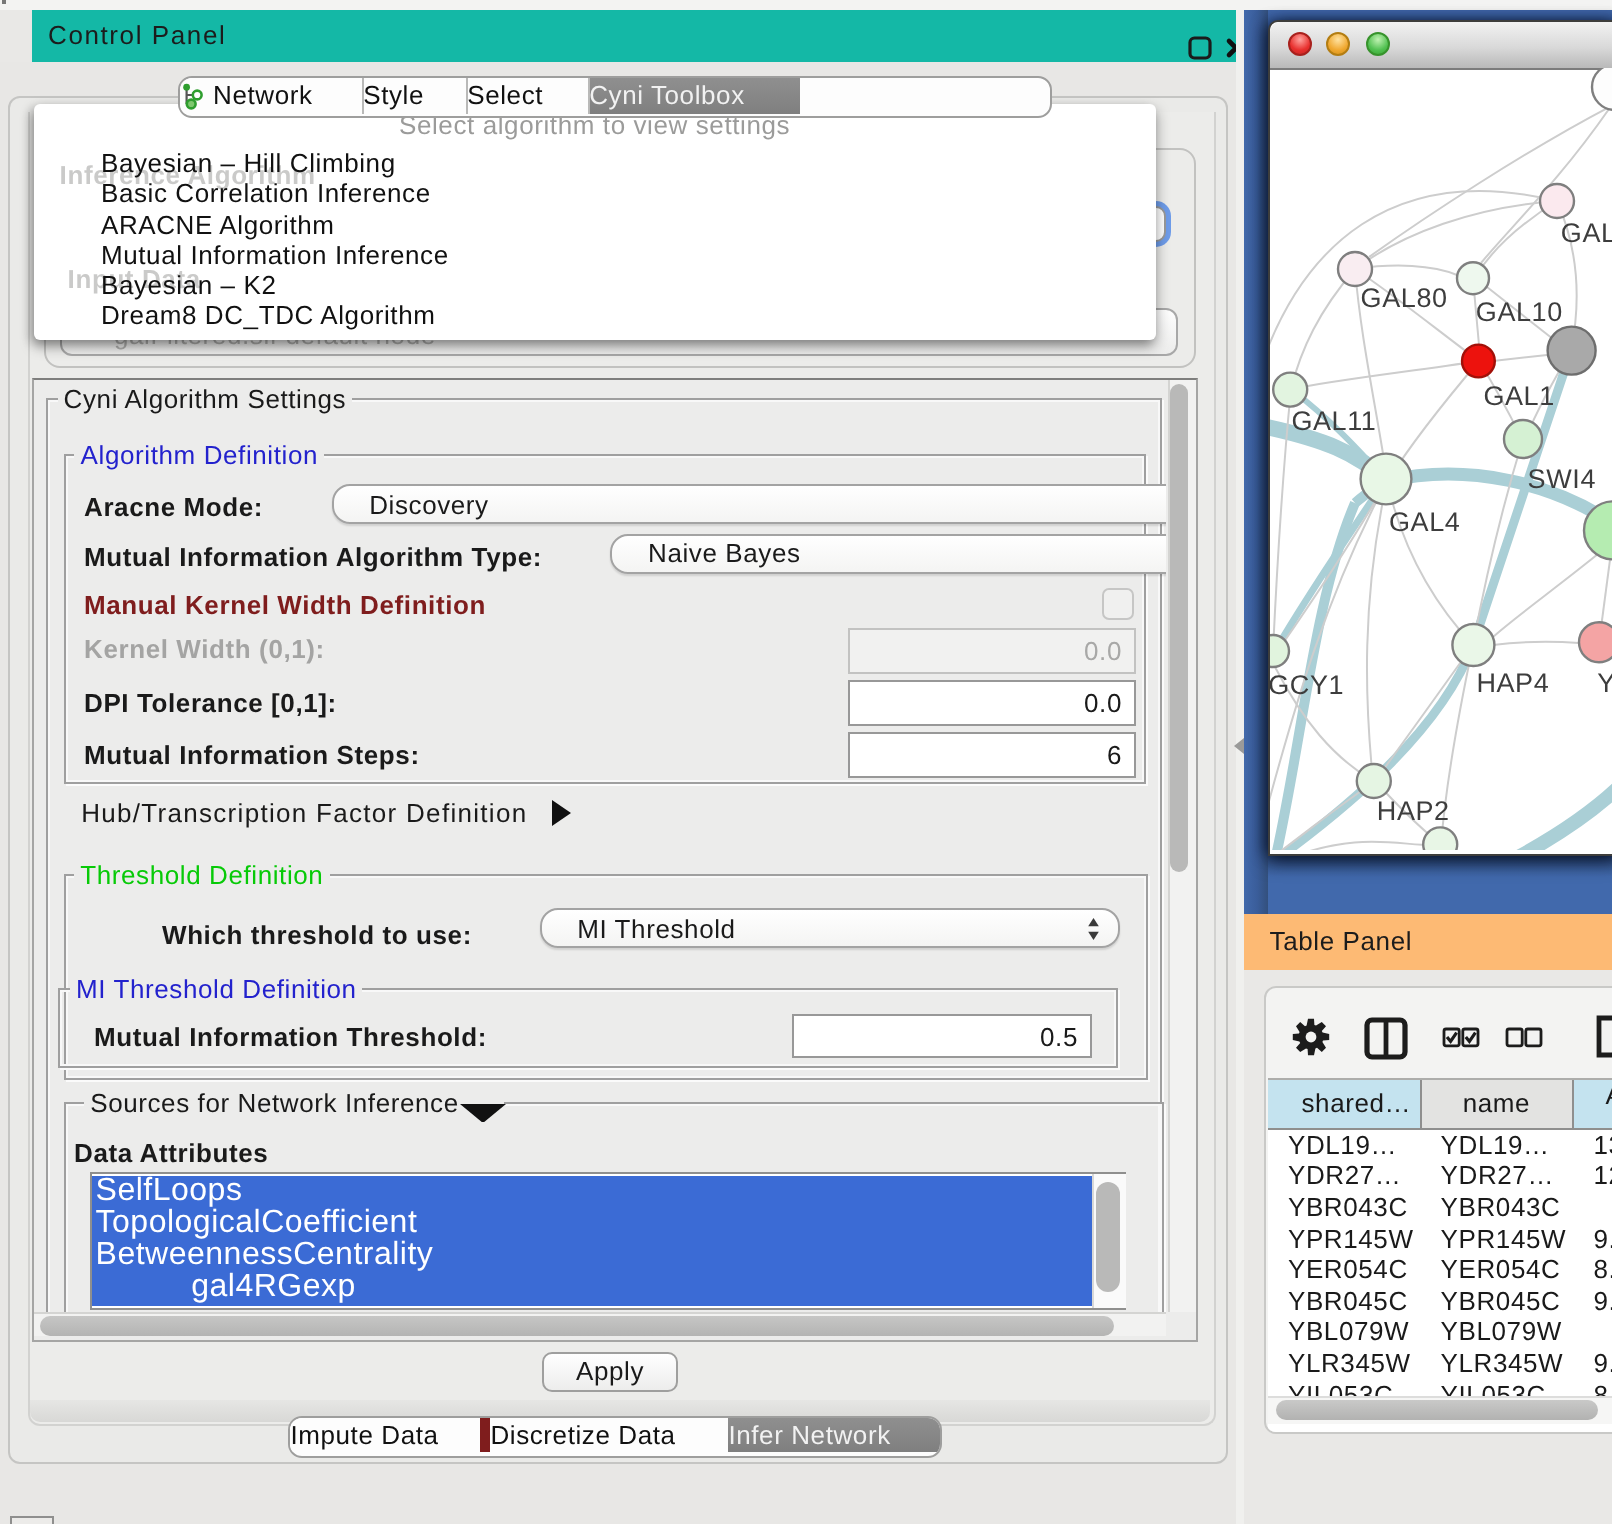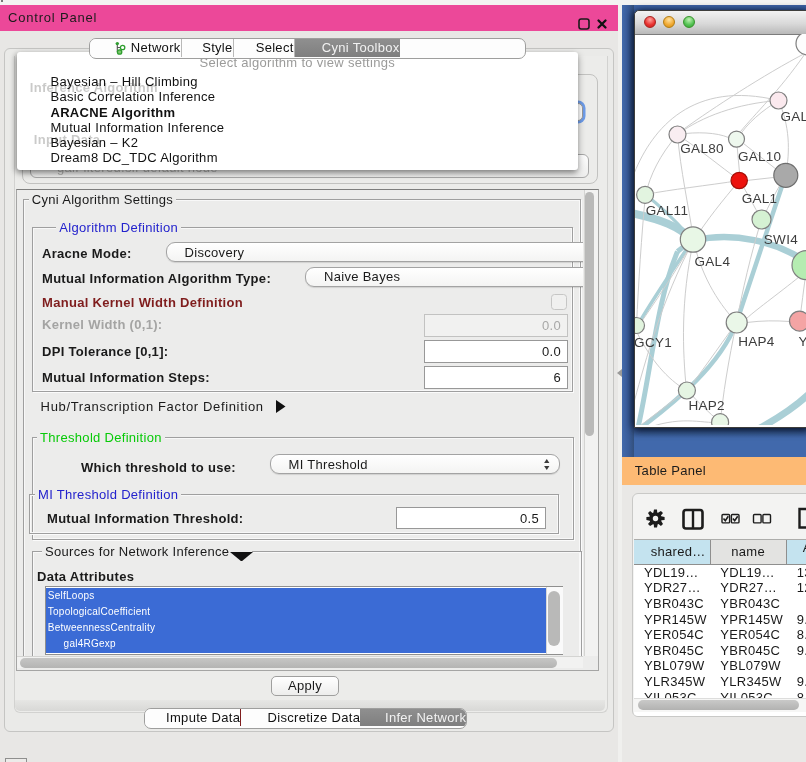--- a/index.html
+++ b/index.html
@@ -11,32 +11,32 @@
   .gtitle{position:absolute;top:-8px;background:#ececeb;padding:0 3px;line-height:15px;white-space:nowrap;}
   .blab{color:#2322cd;}
   .glab{color:#07ca07;}
   .boldl{font-weight:bold;white-space:nowrap;}
   .combo{position:absolute;background:linear-gradient(#ffffff,#f4f4f3);border:1px solid #a3a3a3;
          border-radius:9px;box-shadow:0 1px 1px rgba(0,0,0,0.12);margin-left:31px;}
   .combo .ct{position:absolute;left:18px;top:1.5px;line-height:16px;white-space:nowrap;}
   .arrows{position:absolute;right:9px;top:50%;margin-top:-5.5px;width:5.5px;height:11px;}
   .fld{position:absolute;background:#fff;border:1px solid #989898;text-align:right;line-height:21px;padding-right:6px;}
   .fldd{position:absolute;background:#f1f1f0;border:1px solid #c2c2c1;text-align:right;line-height:21px;padding-right:6px;color:#a8a8a7;}
-  .tabseg{display:inline-block;vertical-align:top;height:17.5px;line-height:17.5px;text-align:right;background:#fdfdfd;color:#111;}
+  .tabseg{display:inline-block;vertical-align:top;height:17.5px;line-height:17.5px;text-align:left;background:#fdfdfd;color:#111;}
   .tabsel{background:linear-gradient(#8f8f8f,#7f7f7f);color:#f2f2f2;}
   .ghost{position:absolute;color:#55555350;white-space:nowrap;}
 </style>
 </head>
 <body>
 <div id="page">
 
   <div class="abs" style="left:0;top:0;width:806px;height:5px;background:#f3f3f2;"></div>
   <div class="abs" style="left:1px;top:0;width:2px;height:2px;background:#777;"></div>
 
-  <div class="abs" style="left:0;top:5px;width:618px;height:26px;background:#ec4899;border-bottom:1px solid #d6d6d4;">
+  <div class="abs" style="left:16px;top:5px;width:618px;height:26px;background:#14b8a6;border-bottom:1px solid #d6d6d4;">
     <div class="abs" style="left:8px;top:5px;font-size:13px;color:#1c1c1c;letter-spacing:0.8px;">Control Panel</div>
     <svg class="abs" style="left:577px;top:12px;" width="34" height="14" viewBox="0 0 34 14">
       <rect x="2" y="2" width="10" height="10" rx="2.2" fill="none" stroke="#1b1b1b" stroke-width="1.6"></rect>
       <path d="M21.5 3.5 L28.5 10.5 M28.5 3.5 L21.5 10.5" stroke="#111" stroke-width="2.3" stroke-linecap="round"></path>
     </svg>
   </div>
   <div class="abs" style="left:0;top:31px;width:618px;height:731px;background:#e8e7e5;"></div>
 
   <div class="abs" style="left:4px;top:48px;width:608px;height:682px;background:#eaeae8;border:1px solid #c5c5c3;border-radius:6px;"></div>
 
@@ -54,21 +54,21 @@
   <div class="abs" style="left:16px;top:189px;width:581px;height:480px;background:#ececeb;border:1px solid #a5a5a4;border-top:1px solid #7e7e7d;"></div>
 
   <div class="abs" style="left:17px;top:190px;width:566px;height:466px;overflow:hidden;">
     <div class="abs" style="left:0;top:0;width:566px;height:700px;">
 
       <div class="abs etch" style="left:5.8px;top:8.9px;width:556px;height:700px;">
         <span class="gtitle" style="left:5px;">Cyni Algorithm Settings</span>
       </div>
 
       <div class="abs etch" style="left:15.3px;top:36.5px;width:539px;height:163px;">
-        <span class="gtitle blab" style="left:23px;">Algorithm Definition</span>
+        <span class="gtitle blab" style="left:4px;">Algorithm Definition</span>
       </div>
 
       <div class="abs boldl" style="left:25px;top:56px;">Aracne Mode:</div>
       <div class="combo" style="left:117.6px;top:52px;width:433px;height:18px;">
         <span class="ct">Discovery</span>
         <svg class="arrows" viewBox="0 0 5.5 11">
             <path d="M2.75 0 L5.4 4.1 L0.1 4.1 Z" fill="#3a3a3a"></path>
             <path d="M2.75 11 L5.4 6.9 L0.1 6.9 Z" fill="#3a3a3a"></path>
           </svg>
       </div>
@@ -121,67 +121,67 @@
       <div class="abs etch" style="left:15.1px;top:361.4px;width:548px;height:330px;">
         <span class="gtitle" style="left:9px;letter-spacing:0.3px;">Sources for Network Inference&nbsp;&nbsp;&nbsp;&nbsp;&nbsp;</span>
       </div>
       <svg class="abs" style="left:213px;top:361.5px;" width="23" height="9.5" viewBox="0 0 23 9.5">
           <path d="M0 0 L23 0 L11.5 9.5 Z" fill="#111"></path>
         </svg>
 
       <div class="abs boldl" style="left:20px;top:379px;">Data Attributes</div>
 
       <div class="abs" style="left:27.9px;top:396px;width:516.6px;height:67.4px;background:#fff;border:1px solid #8f8f8e;"></div>
-      <div class="abs" style="left:28.6px;top:397.9px;width:499.4px;height:65.4px;background:#3b6bd5;color:#fff;line-height:16.1px;padding-left:1px;font-size:10px;letter-spacing:0.25px;">
+      <div class="abs" style="left:28.6px;top:397.9px;width:499.4px;height:65.4px;background:#3b6bd5;color:#fff;line-height:16.1px;padding-left:1px;font-size:16px;letter-spacing:0.25px;">
         <div style="padding-left:1.2px;">SelfLoops</div>
         <div style="padding-left:1.2px;">TopologicalCoefficient</div>
         <div style="padding-left:1.2px;">BetweennessCentrality</div>
-        <div style="padding-left:17px;">gal4RGexp</div>
+        <div style="padding-left:17px;margin-left:32px;">gal4RGexp</div>
       </div>
       <div class="abs" style="left:528.8px;top:397px;width:16.7px;height:67.4px;background:#fafafa;border-left:1px solid #d8d8d7;"></div>
       <div class="abs" style="left:531px;top:401px;width:12px;height:55px;background:#b9b9b8;border-radius:6px;"></div>
     </div>
   </div>
 
   <div class="abs" style="left:17px;top:656.3px;width:566px;height:1px;background:#d4d4d2;"></div>
   <div class="abs" style="left:17px;top:657.3px;width:566px;height:11px;background:#f2f2f1;"></div>
   <div class="abs" style="left:20px;top:658px;width:537px;height:9.5px;background:linear-gradient(#c6c6c5,#b4b4b3);border-radius:5px;"></div>
 
   <div class="abs" style="left:583.5px;top:190px;width:13.5px;height:466px;background:#f2f2f1;border-left:1px solid #d4d4d2;"></div>
   <div class="abs" style="left:585px;top:192px;width:8.5px;height:244px;background:#b9b9b8;border-radius:4.5px;"></div>
 
   <div class="abs" style="left:16.8px;top:52px;width:561px;height:117.5px;background:#fff;border-radius:3px;box-shadow:0 3px 7px rgba(0,0,0,0.38), -2px 2px 5px rgba(0,0,0,0.18);">
     <div class="ghost boldl" style="left:13px;top:28px;">Inference Algorithm</div>
     <div class="ghost boldl" style="left:17px;top:80px;">Input Data</div>
     <div class="abs" style="left:0;top:3px;width:561px;text-align:center;color:#9b9b9a;">Select algorithm to view settings</div>
     <div class="abs" style="left:1.7px;top:22.3px;line-height:15.12px;color:#111;margin-left:32px;">
       <div>Bayesian – Hill Climbing</div>
       <div>Basic Correlation Inference</div>
-      <div style="font-weight:bold;">ARACNE Algorithm</div>
+      <div style="font-weight:normal;">ARACNE Algorithm</div>
       <div>Mutual Information Inference</div>
       <div>Bayesian – K2</div>
       <div>Dream8 DC_TDC Algorithm</div>
     </div>
   </div>
 
   <div class="abs" style="left:88.6px;top:38px;height:19px;border:1px solid #9e9e9d;border-radius:7px;overflow:hidden;white-space:nowrap;font-size:13px;background:#fdfdfd;">
     <div class="tabseg" style="width:91px;border-right:1px solid #b9b9b8;">
       <svg width="13" height="14" viewBox="0 0 13 14" style="vertical-align:-3px;">
           <path d="M3.3 3 L3.3 11 M3.3 6.5 L7.5 6.5 M3.3 11 L4.5 11" stroke="#555" stroke-width="1.1" fill="none"></path>
           <circle cx="3.3" cy="2.6" r="1.7" fill="#2f9e2f"></circle>
           <circle cx="8.6" cy="6.5" r="2.2" fill="#fff" stroke="#2f9e2f" stroke-width="1.3"></circle>
           <circle cx="5.6" cy="11" r="2.2" fill="#7ec86e" stroke="#2f9e2f" stroke-width="1.3"></circle>
         </svg>
       Network</div><div class="tabseg" style="width:51px;border-right:1px solid #b9b9b8;">Style</div><div class="tabseg" style="width:60px;border-right:1px solid #b9b9b8;">Select</div><div class="tabseg tabsel" style="width:105px;">Cyni Toolbox</div><div class="tabseg" style="width:125px;margin-top:24px;">jActiveMNodules</div>
   </div>
 
   <div class="abs" style="left:271px;top:675.8px;width:66px;height:18.6px;background:linear-gradient(#ffffff,#ededec);border:1px solid #9f9f9e;border-radius:5px;text-align:center;line-height:18.6px;">Apply</div>
 
   <div class="abs" style="left:144.2px;top:707.6px;height:19px;border:1px solid #9e9e9d;border-radius:7px;overflow:hidden;white-space:nowrap;background:#fdfdfd;">
-    <div class="tabseg" style="width:95px;border-right:1px solid #7f1d1d;">Impute Data</div><div class="tabseg" style="width:119px;">Discretize Data</div><div class="tabseg tabsel" style="width:106px;">Infer Network</div>
+    <div class="tabseg" style="width:95px;border-right:5px solid #7f1d1d;">Impute Data</div><div class="tabseg" style="width:119px;">Discretize Data</div><div class="tabseg tabsel" style="width:106px;">Infer Network</div>
   </div>
 
   <div class="abs" style="left:4.5px;top:757.5px;width:20px;height:10px;background:#ecebe9;border:1.5px solid #8f8f8e;"></div>
 
   <div class="abs" style="left:618px;top:5px;width:4px;height:757px;background:#f0f0ee;"></div>
   <svg class="abs" style="left:616.5px;top:369px;" width="6" height="8" viewBox="0 0 6 8">
       <path d="M5 0 L0 4 L5 8 Z" fill="#9a9a99"></path>
     </svg>
 
   <div class="abs" style="left:622px;top:5px;width:184px;height:452px;background:#3f66a8;"></div>

